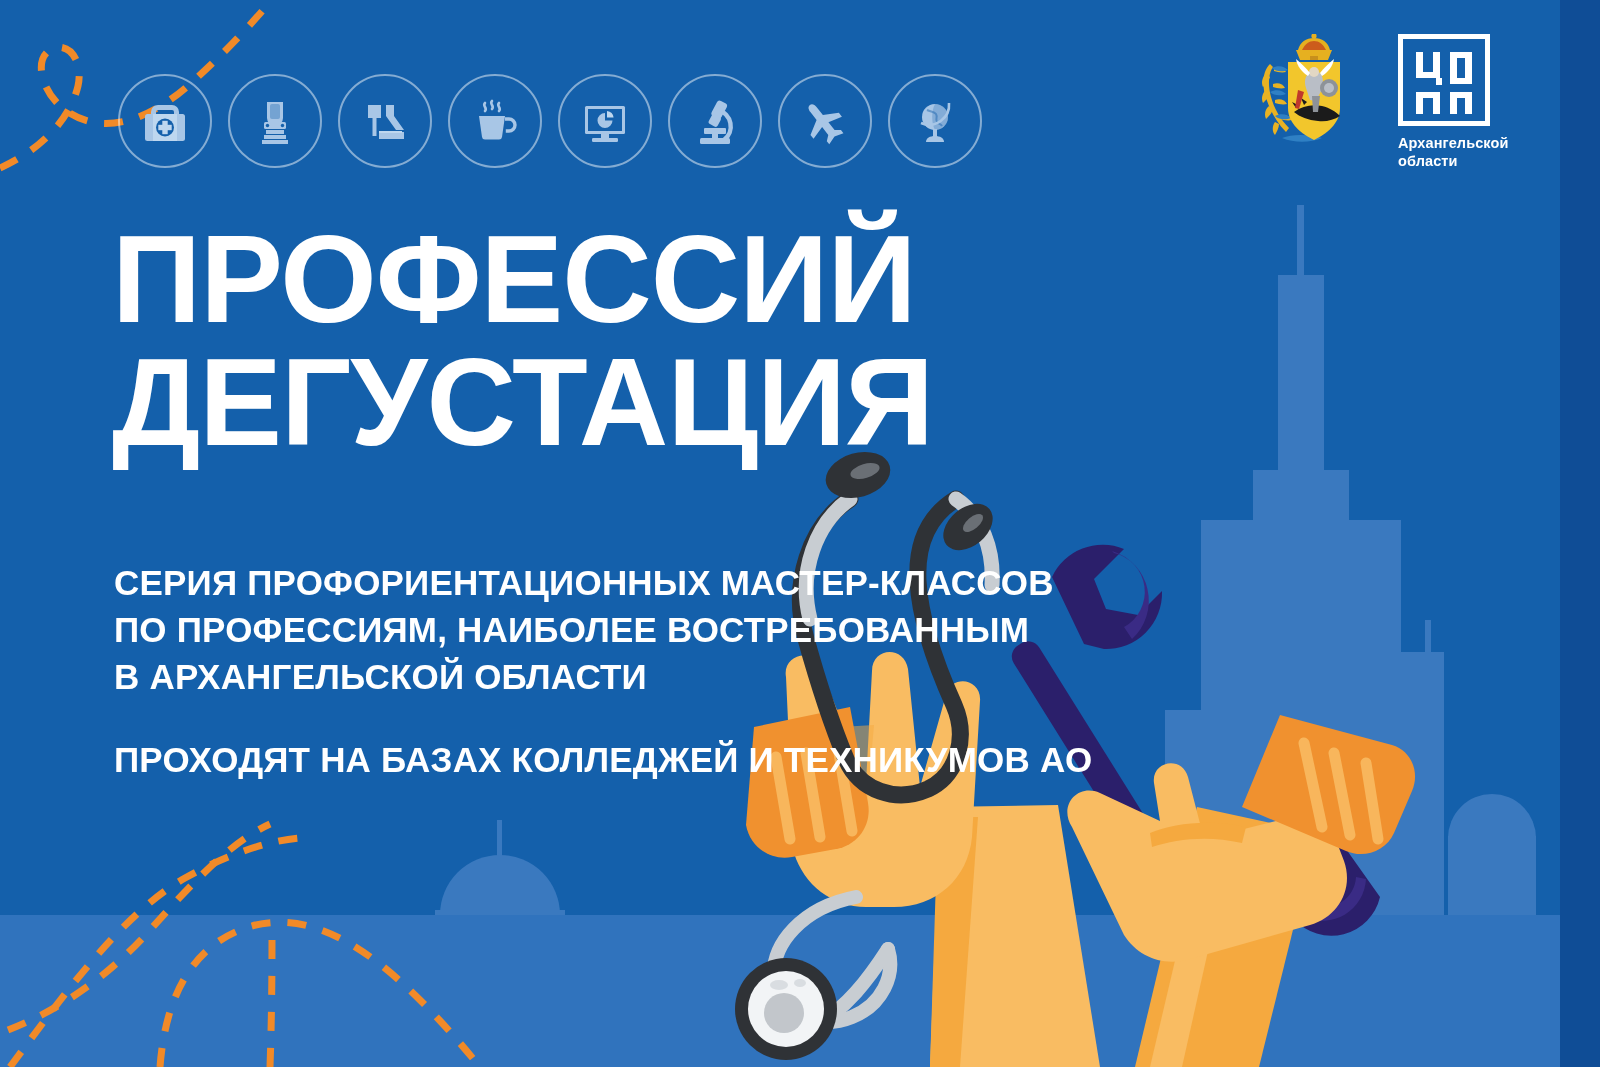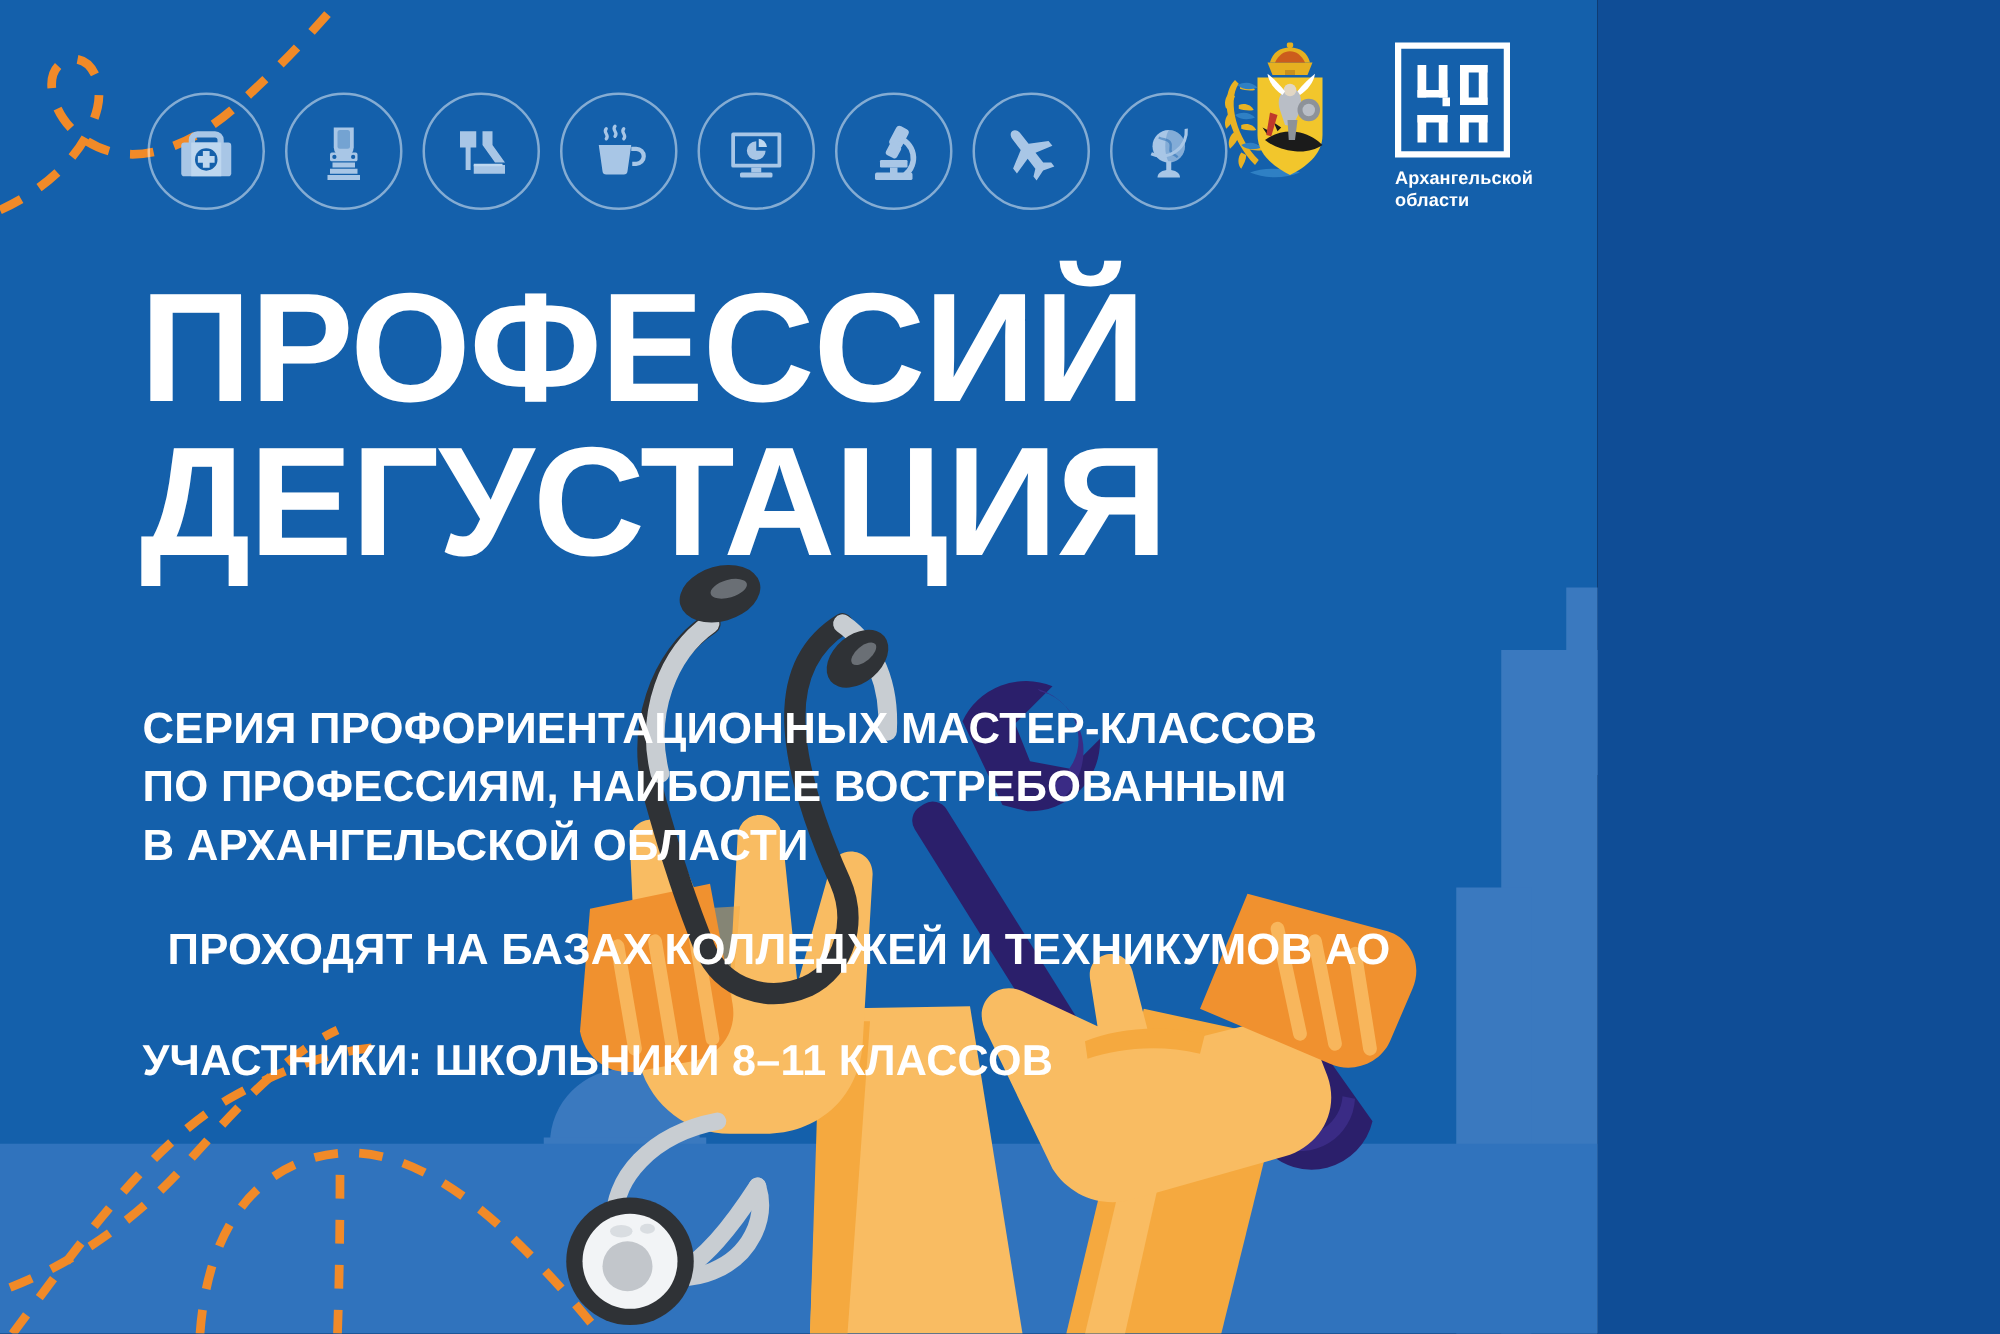--- a/index.html
+++ b/index.html
@@ -6,24 +6,24 @@
   html, body {
     margin: 0;
     padding: 0;
     background: #0f4d96;
   }
   body {
     font-family: "Liberation Sans", sans-serif;
   }
   #poster {
     position: relative;
-    width: 1278px;
+    width: 1560px;
     height: 1067px;
     overflow: hidden;
-    background: #0f172a;
+    background: #b91c1c;
   }
 
   
   .bg-base {
     position: absolute;
     inset: 0;
     background: #1460ab;
   }
   .bg-bottom-band {
     position: absolute;
@@ -111,21 +111,21 @@
     color: #ffffff;
   }
   .copy-para {
     font-size: 35px;
     line-height: 1.34;
     letter-spacing: 0.2px;
     text-transform: uppercase;
     white-space: pre-line;
     font-weight: bold;
   }
-  .copy-para.second { margin-top: 36px; margin-left: 20px; }
+  .copy-para.second { margin-top: 36px; }
   .copy-emphasis {
     margin-top: 46px;
     font-size: 34.5px;
     font-weight: bold;
     letter-spacing: 0.2px;
     text-transform: uppercase;
     white-space: nowrap;
   }
 
   
@@ -342,21 +342,20 @@
   <div class="headline">
     <div class="headline-line">ПРОФЕССИЙ</div>
     <div class="headline-line">ДЕГУСТАЦИЯ</div>
   </div>
 
   <div class="copy">
     <div class="copy-para">СЕРИЯ ПРОФОРИЕНТАЦИОННЫХ МАСТЕР-КЛАССОВ
 ПО ПРОФЕССИЯМ, НАИБОЛЕЕ ВОСТРЕБОВАННЫМ
 В АРХАНГЕЛЬСКОЙ ОБЛАСТИ</div>
     <div class="copy-para second">ПРОХОДЯТ НА БАЗАХ КОЛЛЕДЖЕЙ И ТЕХНИКУМОВ АО</div>
-    <div class="copy-emphasis">УЧАСТНИКИ: ШКОЛЬНИКИ 8–11 КЛАССОВ</div>
   </div>
 
   <svg class="illustration" viewBox="0 0 880 640">
 
     <g>
 
       <g>
         <path d="M372 150 a56 56 0 0 1 72 -28 l-30 30 l12 30 l32 6 l24 -24 a56 56 0 0 1 -58 58 l-20 -5 z" fill="#2b1f6b"></path>
         <path d="M432 124 a52 52 0 0 1 20 88 l-8 -12 a40 40 0 0 0 -10 -74 z" fill="#3a2b85"></path>
         <rect x="420" y="190" width="30" height="360" rx="13" transform="rotate(-32 435 370)" fill="#2b1f6b"></rect>

